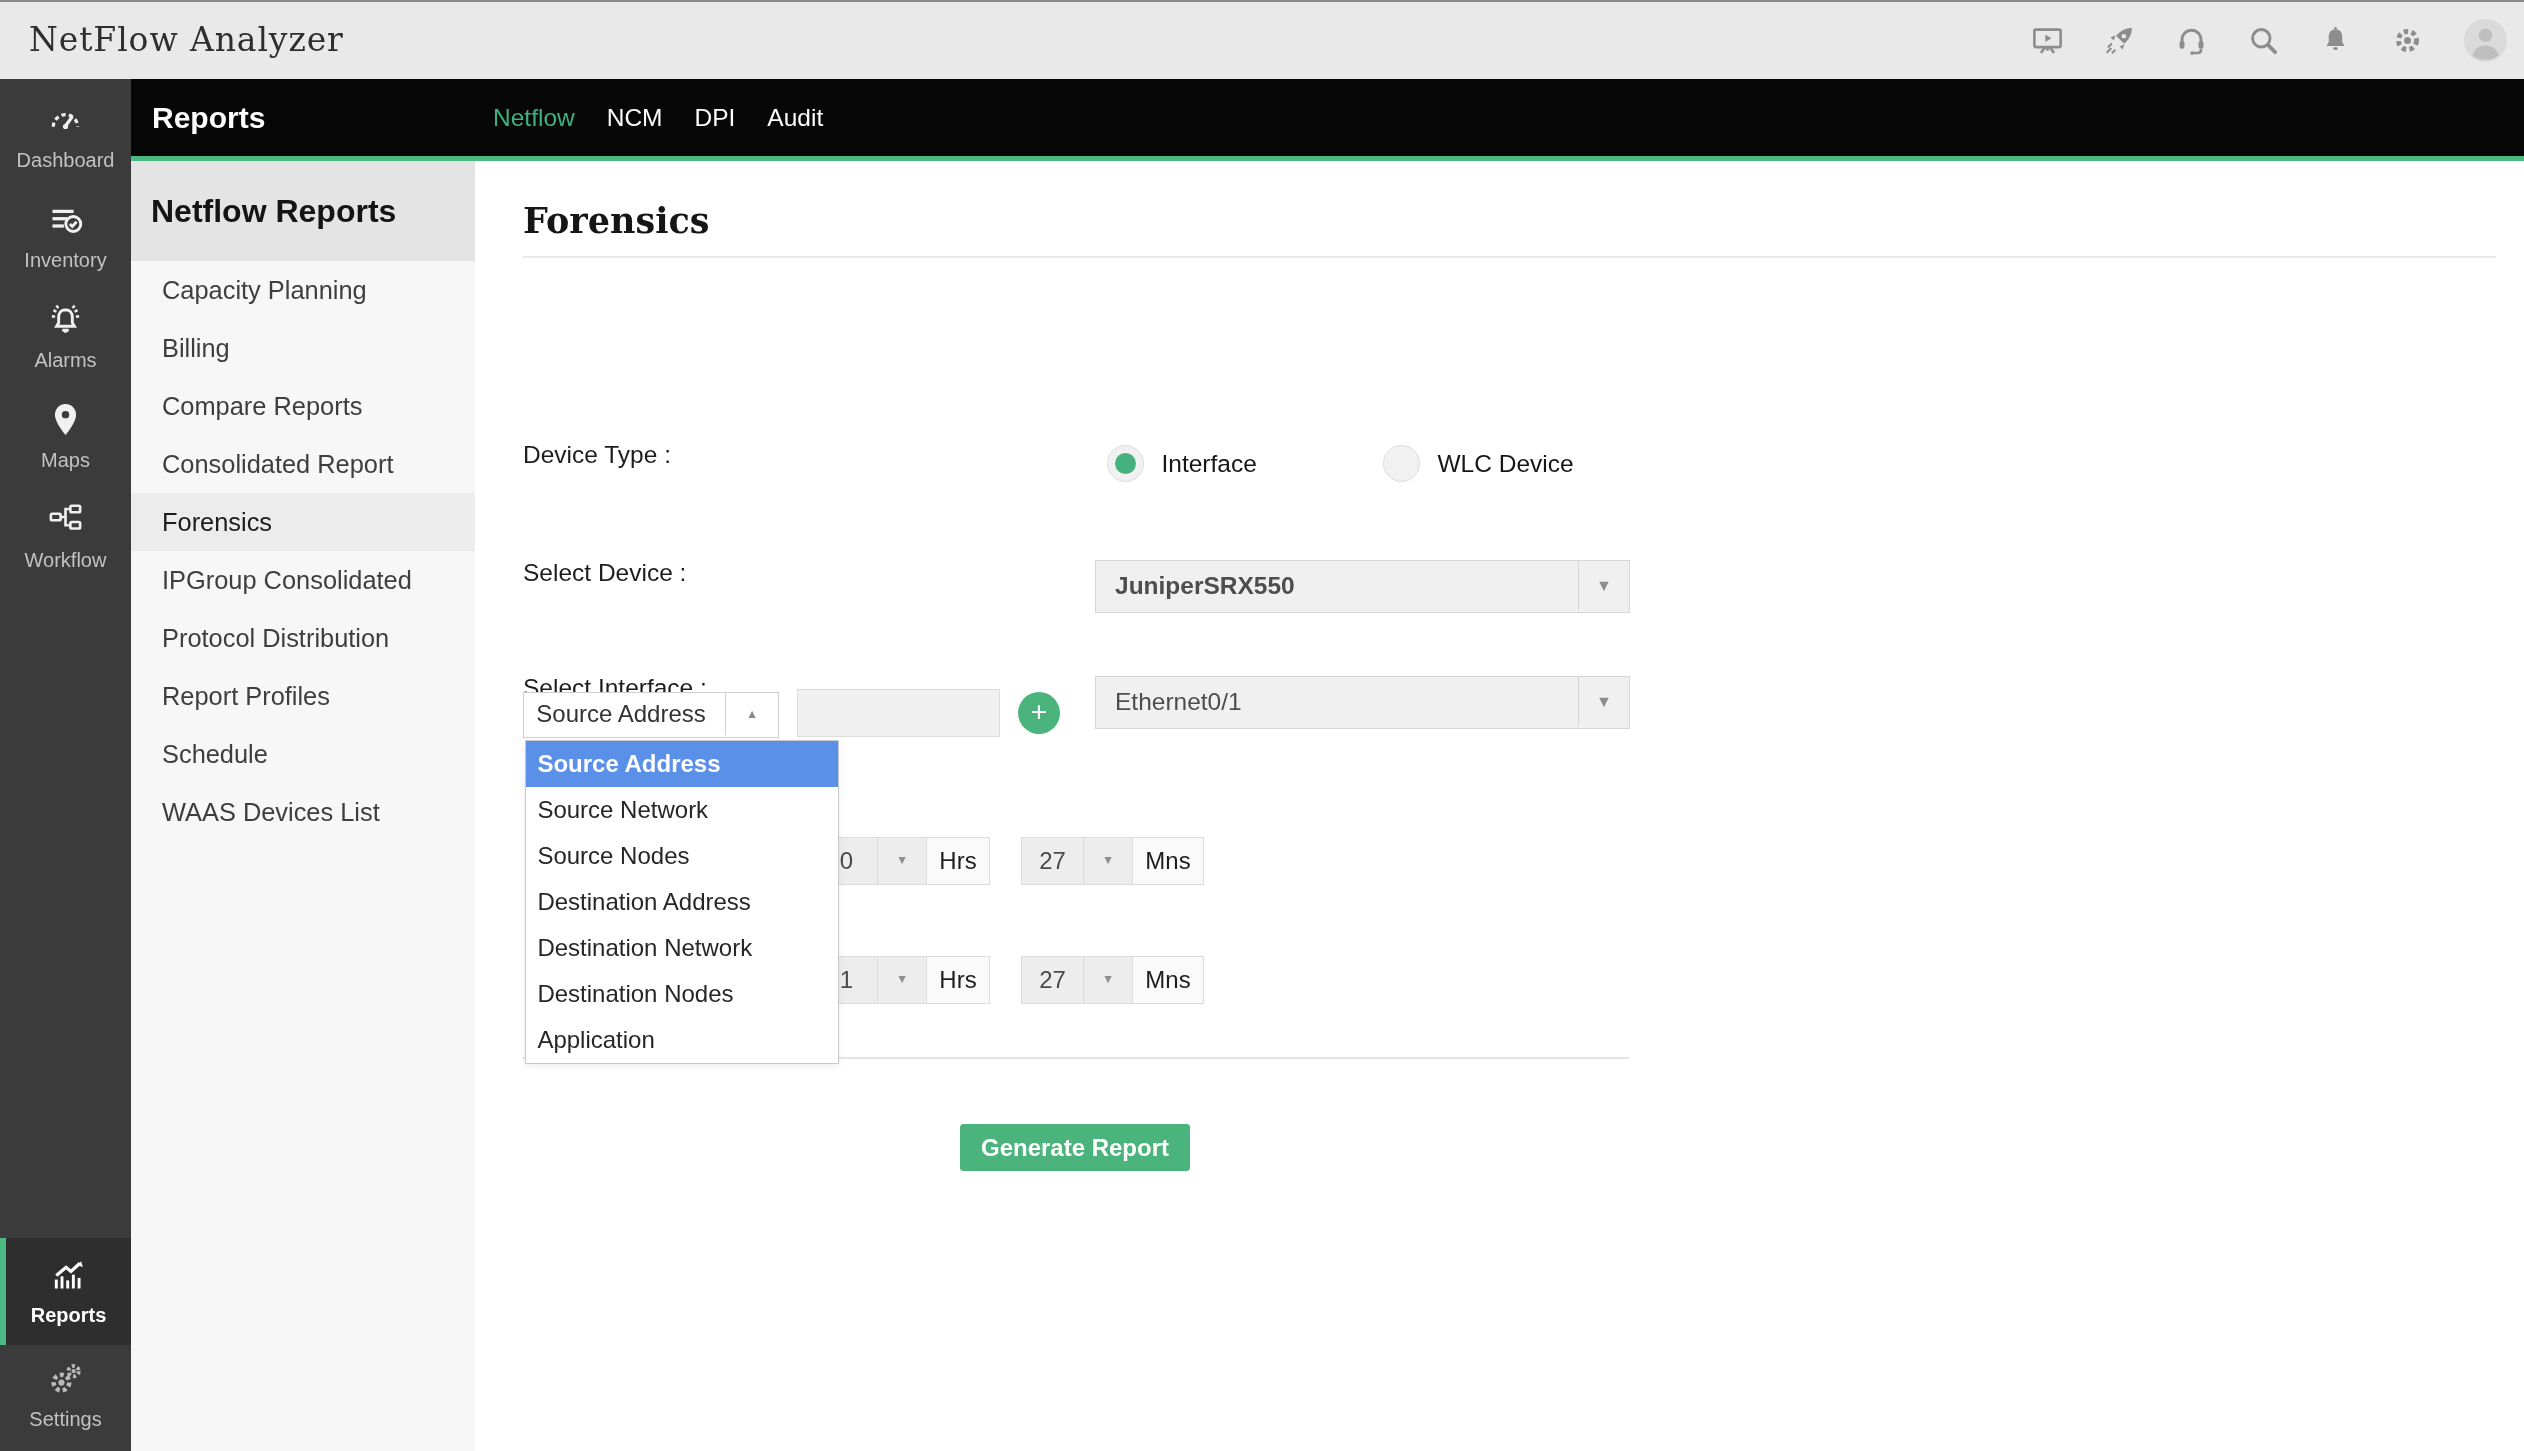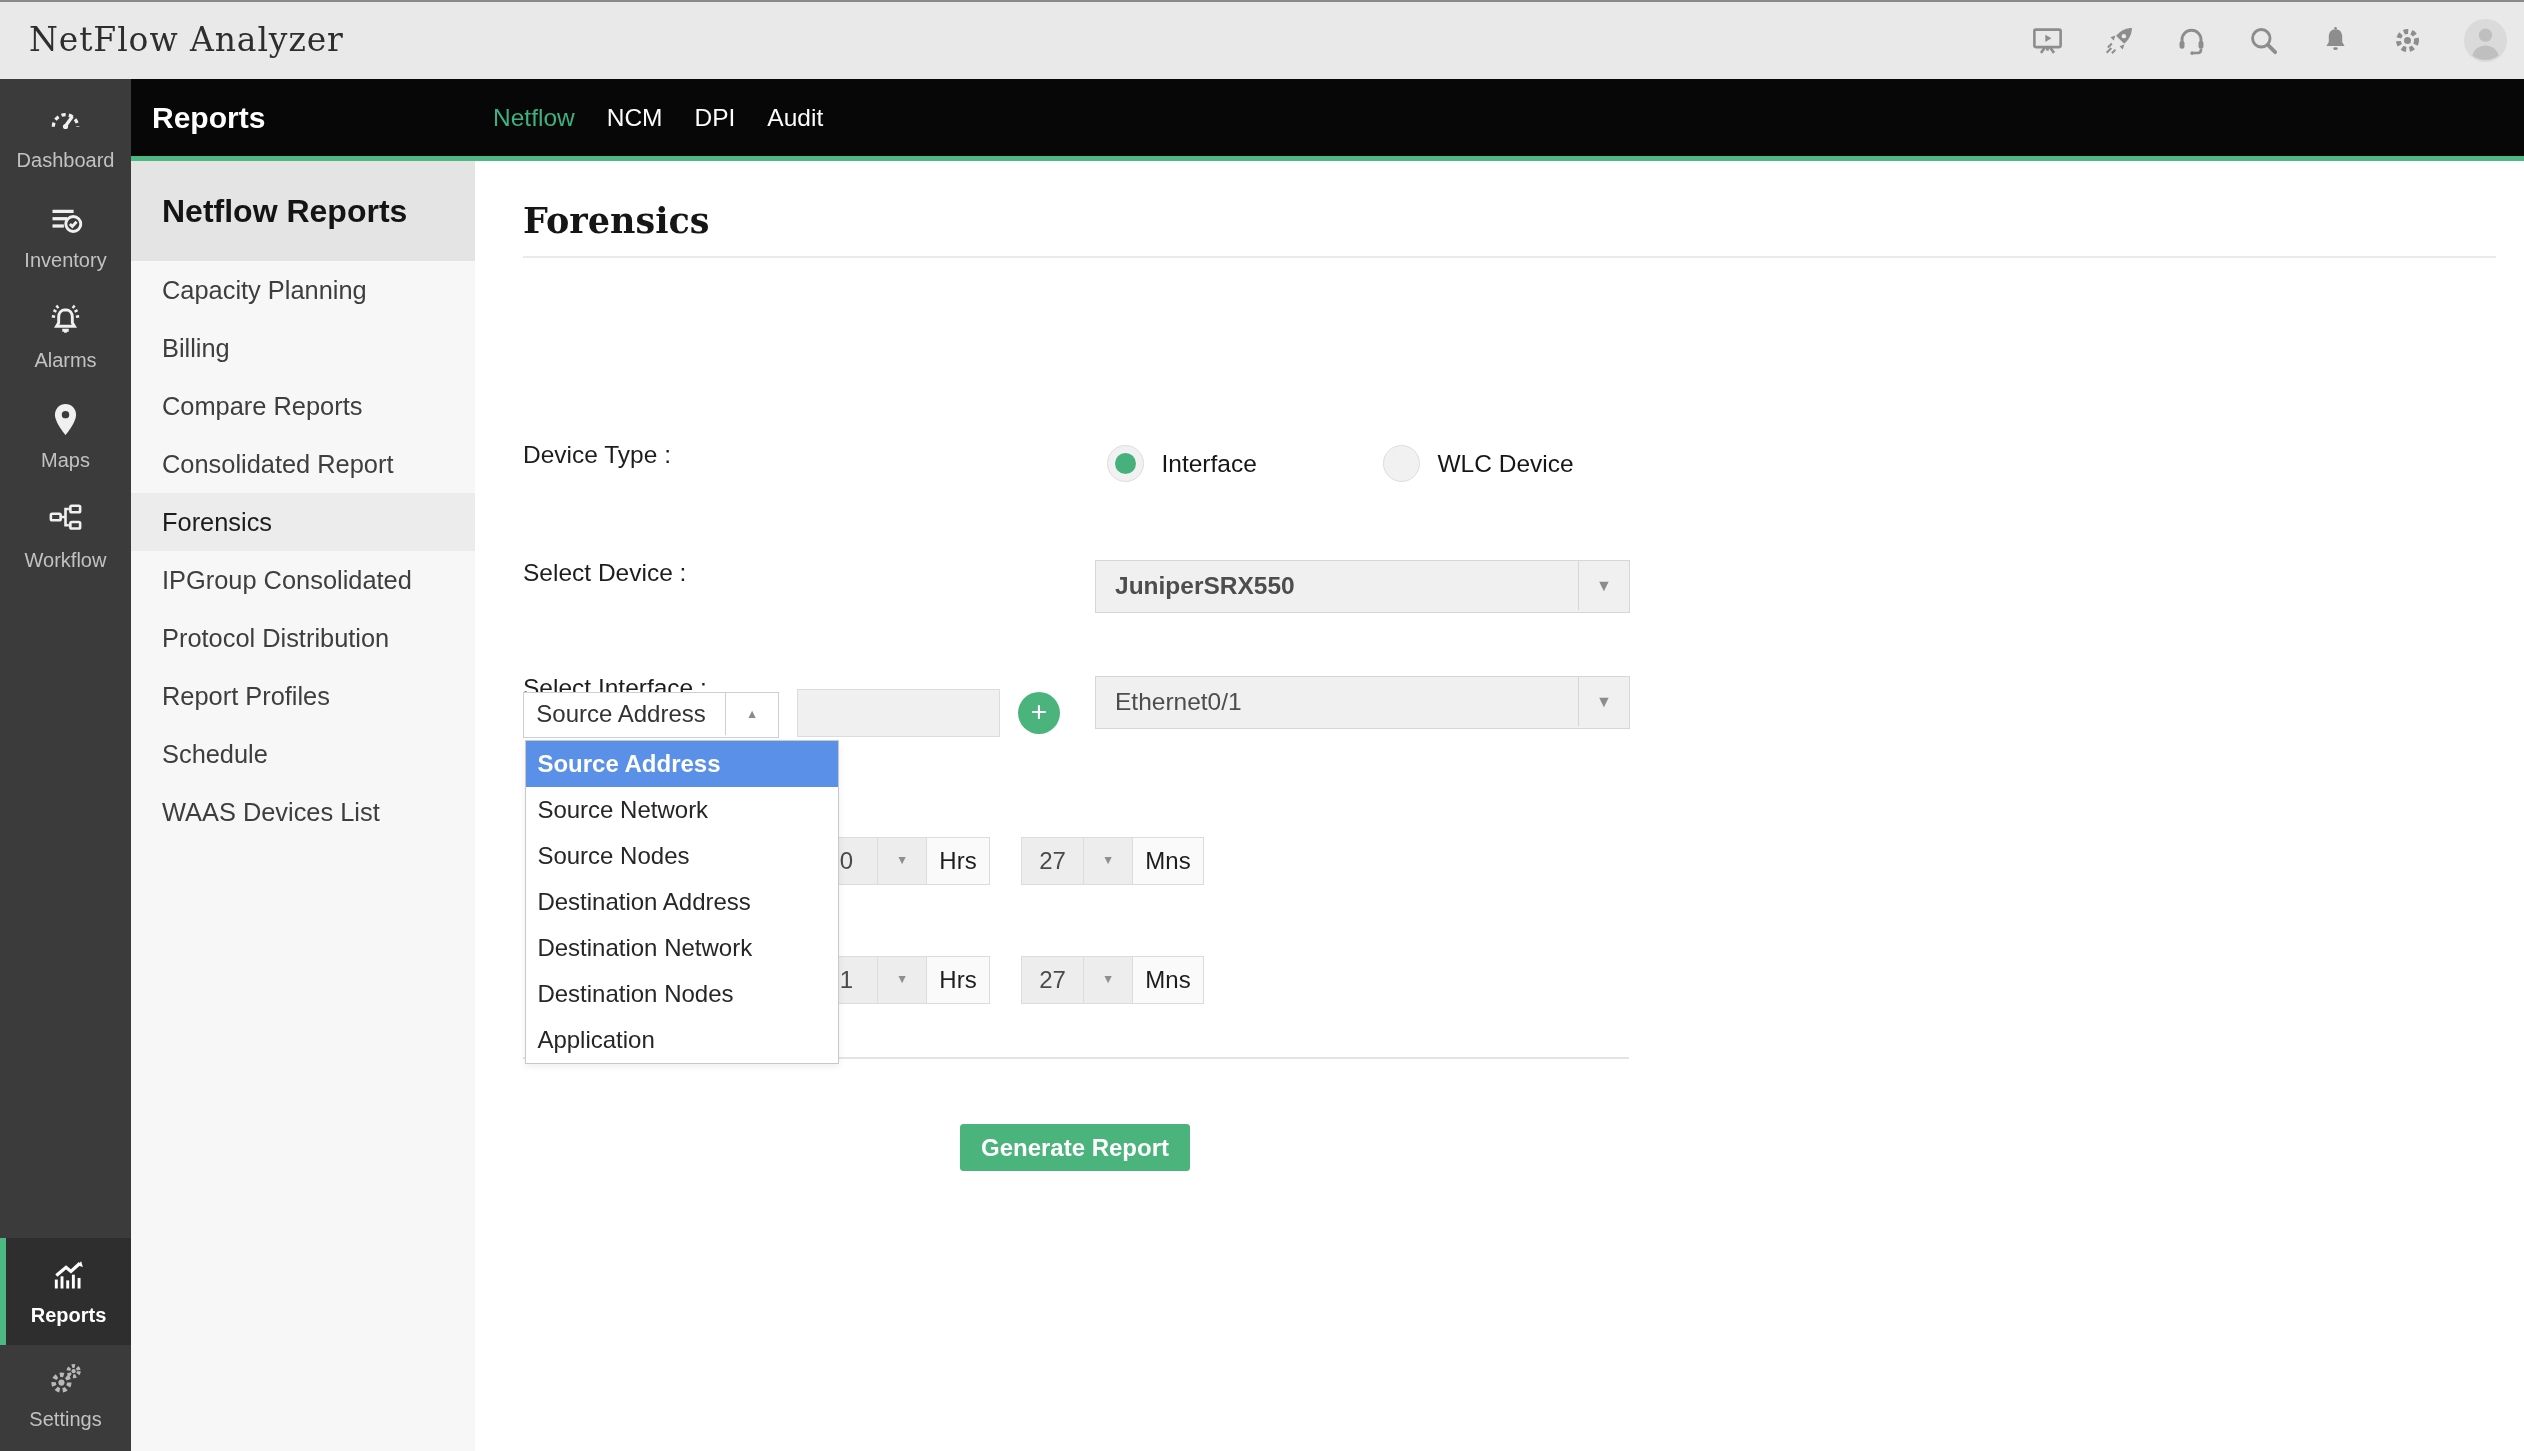--- a/index.html
+++ b/index.html
@@ -29,21 +29,21 @@
   .tb-title{position:absolute;left:21px;top:0;height:77px;line-height:77px;
             font-size:30px;color:#fff;font-weight:600;}
   .tb-tabs{position:absolute;left:362px;top:0;height:77px;display:flex;align-items:center;gap:32px;}
   .tab{font-size:24.5px;color:#fdfdfd;cursor:pointer;}
   .tab.active{color:#3db182;}
   .green-line{position:absolute;left:131px;top:156px;width:2394px;height:5.3px;background:#4cb882;}
 
   
   .side-panel{position:absolute;left:131px;top:161px;width:345px;height:1290px;background:#f7f7f7;
               border-right:1.8px solid #e3e3e3;box-sizing:border-box;}
-  .sp-heading{height:100px;background:#e4e4e4;line-height:100px;padding-left:31px;
+  .sp-heading{height:100px;background:#e4e4e4;line-height:100px;padding-left:20px;
               font-size:32px;font-weight:700;color:#141414;}
   .sp-item{height:58px;line-height:58px;padding-left:31px;font-size:25.4px;color:#3e3e3e;cursor:pointer;}
   .sp-item.selected{background:#ececec;color:#1c1c1c;}
 
   
   .main{position:absolute;left:475px;top:161px;width:2050px;height:1290px;background:#fff;}
   .m-title{position:absolute;left:48px;top:39px;line-height:42px;
            font-family:"DejaVu Serif",serif;font-weight:700;font-size:35px;color:#161616;}
   .divider{position:absolute;height:1.8px;background:#eaeaea;}
   .d1{left:48px;top:95px;width:1973px;}

